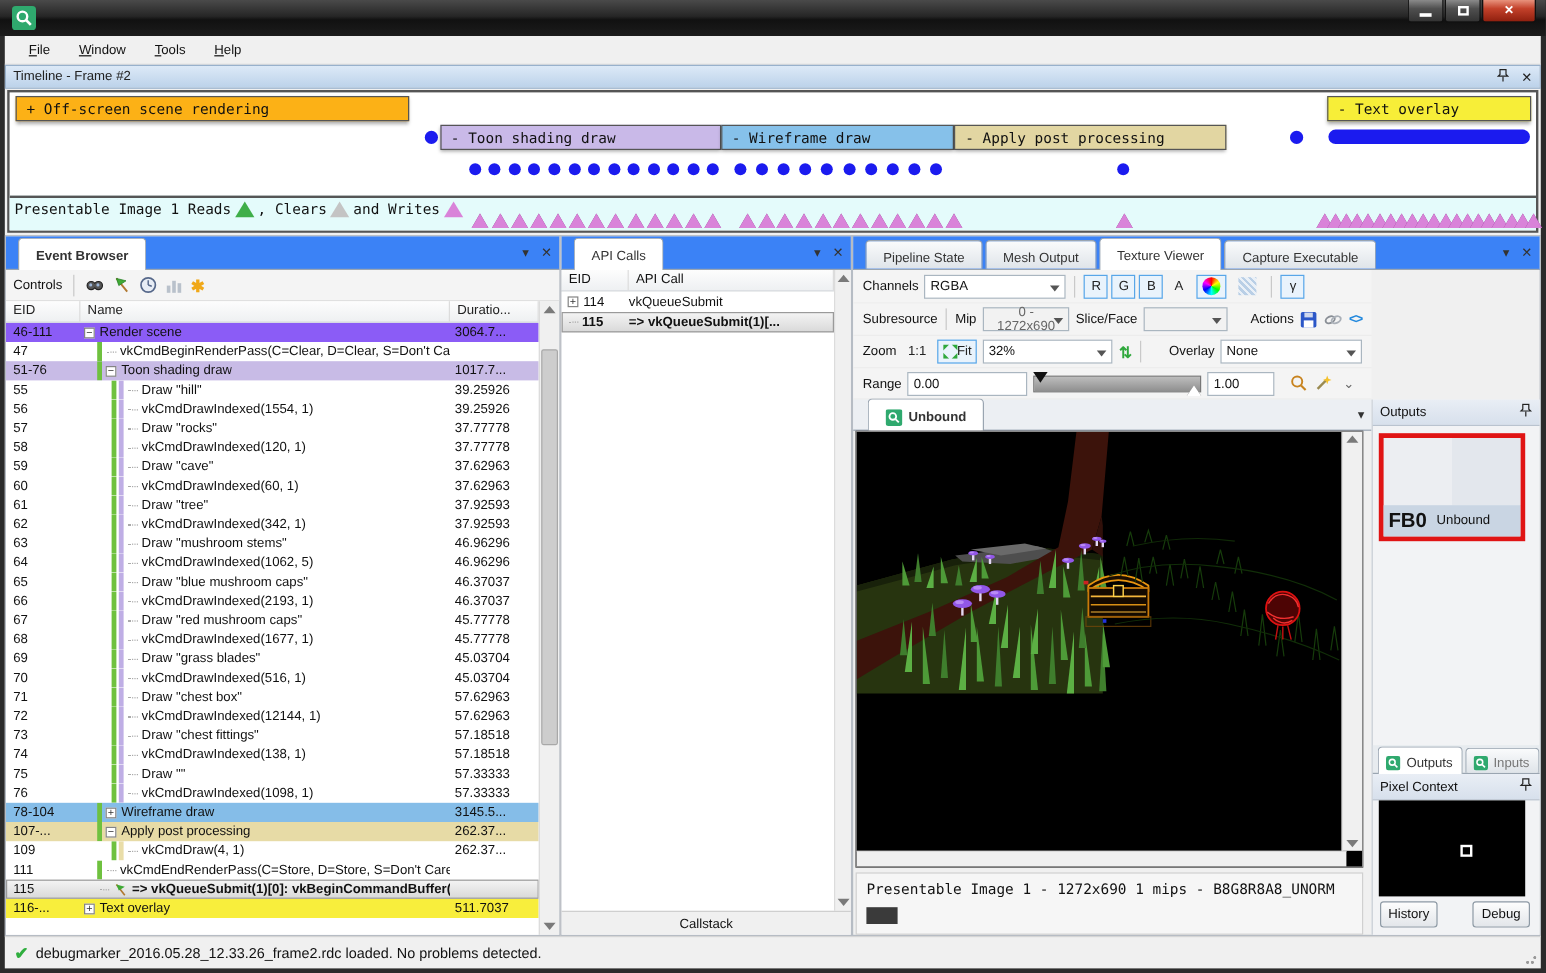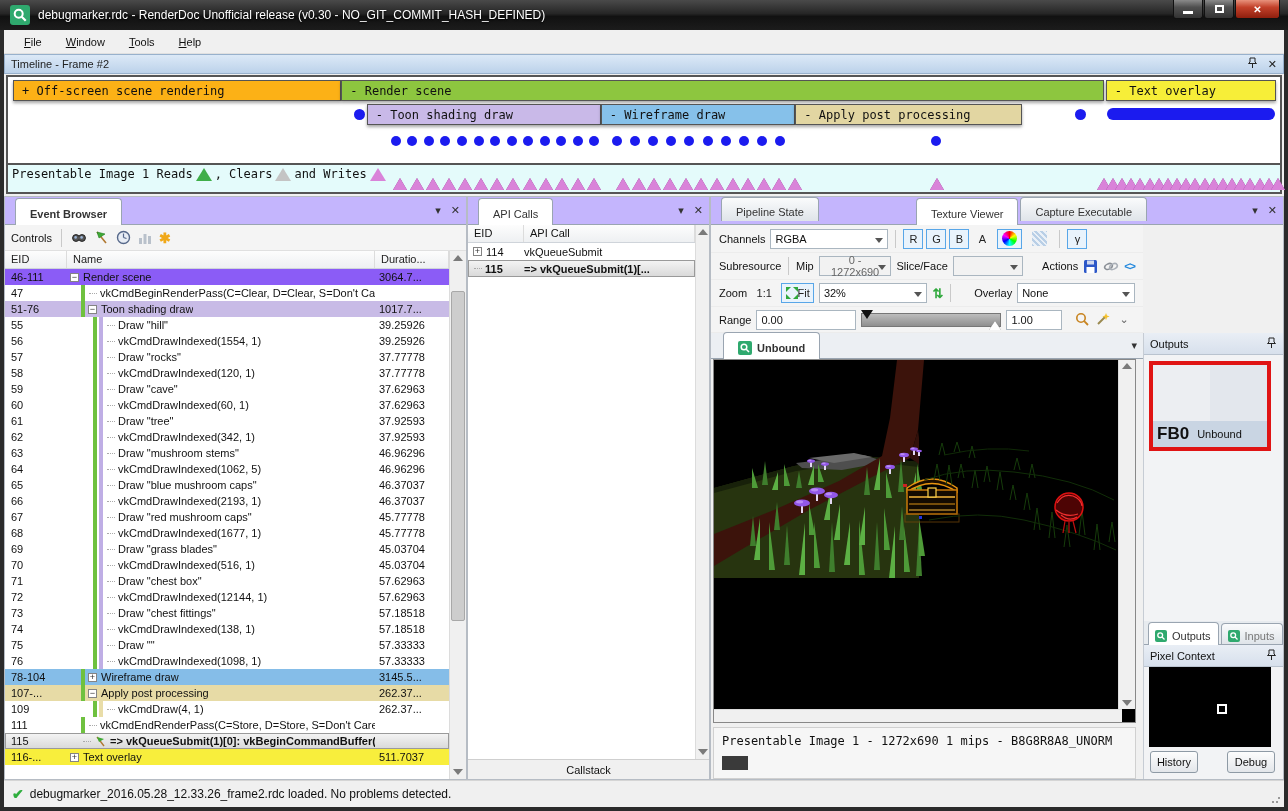--- a/index.html
+++ b/index.html
@@ -37,21 +37,21 @@
   .tl-pill{position:absolute;top:31px;height:12px;border-radius:6px;background:#1b1bef;}
   #tl-markers{position:absolute;left:0;right:0;bottom:0;height:29px;background:#e4fbfb;border-top:2px solid #555;}
   #tl-markers .label{position:absolute;left:4px;top:2px;font-family:"DejaVu Sans Mono",monospace;font-size:12px;display:flex;align-items:center;gap:3px;}
   .tri{width:0;height:0;border-left:8px solid transparent;border-right:8px solid transparent;display:inline-block;}
   .tri-green{border-bottom:13px solid #3fae49;}
   .tri-gray{border-bottom:13px solid #c4c4c4;}
   .tri-pink{border-bottom:13px solid #d983d9;}
   .mark{position:absolute;bottom:2px;width:0;height:0;border-left:7px solid transparent;border-right:7px solid transparent;border-bottom:12px solid #d983d9;filter:drop-shadow(0 0 .5px #803080);}
   
   .panel{position:absolute;top:196px;height:584px;background:#f0f0f0;border:1px solid #b6bcc4;}
-  .tabstrip{position:absolute;left:0;right:0;top:0;height:28px;background:#c4b5fd;border-bottom:1px solid #9aa5b1;display:flex;padding-left:10px;}
+  .tabstrip{position:absolute;left:0;right:0;top:0;height:28px;background:#3b82f6;border-bottom:1px solid #9aa5b1;display:flex;align-items:flex-end;padding-left:10px;}
   .tab{height:24px;padding:4px 14px 0 14px;border:1px solid #9aa5b1;border-bottom:none;border-radius:4px 4px 0 0;
     background:linear-gradient(#fafbfc,#dfe4e9);margin-right:2px;color:#333;display:flex;gap:5px;align-items:center;}
   .tab.active{background:#fff;height:27px;font-weight:bold;position:relative;top:1px;}
   .tabctl{position:absolute;right:6px;top:7px;display:flex;gap:10px;color:#333;font-size:11px;}
   .hdrbar{background:linear-gradient(#e9eef5,#d3deea);display:flex;align-items:center;padding:0 6px;color:#222;}
   
   #eb-panel{left:4px;width:463px;}
   #eb-toolbar{position:absolute;left:0;right:0;top:28px;height:26px;background:#f4f4f4;display:flex;align-items:center;padding:0 6px;gap:7px;border-bottom:1px solid #e0e0e0;}
   .vsep{width:1px;height:18px;background:#c9c9c9;margin:0 2px;}
   #eb-colhdr{position:absolute;left:0;right:17px;top:54px;height:18px;background:linear-gradient(#fdfdfd,#eef0f2);border-bottom:1px solid #cfd4da;display:flex;font-size:11px;color:#222;}
@@ -131,21 +131,20 @@
 <div id="win">
 
   <div id="titlebar">
     <span class="logo icon">
       <svg width="20" height="20">
           <rect width="20" height="20" rx="3" fill="#2fa96e"></rect>
           <circle cx="8.7" cy="8.7" r="4" fill="none" stroke="#fff" stroke-width="2"></circle>
           <line x1="11.7" y1="11.7" x2="15.7" y2="15.7" stroke="#fff" stroke-width="2.2"></line>
         </svg>
     </span>
-    <span id="title-text">debugmarker.rdc - RenderDoc Unofficial release (v0.30 - NO_GIT_COMMIT_HASH_DEFINED)</span>
     <div id="winbtns">
       <div class="wbtn">
           <span class="minbar"></span>
         </div>
       <div class="wbtn">
           <span class="maxbox"></span>
         </div>
       <div class="wbtn close">
           <span>✕</span>
         </div>
@@ -165,21 +164,20 @@
       <span class="sp"></span>
       <span class="pin"><svg width="11" height="12">
             <path d="M3,1 h5 v4 l1.5,1.5 h-8 l1.5,-1.5 z" fill="none" stroke="#222"></path>
             <line x1="5.5" y1="7" x2="5.5" y2="11" stroke="#222"></line>
           </svg></span>
       <span style="margin-left:10px">✕</span>
     </div>
     <div id="tl-content">
       <div id="tl-rows">
           <div class="tl-bar r1" style="left: 0.4%; width: 25.8%; background: rgb(252, 177, 22);">+ Off-screen scene rendering</div>
-          <div class="tl-bar r1" style="left: 26.2%; width: 60%; background: rgb(141, 198, 63);">- Render scene</div>
           <div class="tl-bar r1" style="left: 86.3%; width: 13.4%; background: rgb(247, 238, 56);">- Text overlay</div>
           <span class="tl-dot" style="left: 27.2%;"></span>
           <div class="tl-bar r2" style="left: 28.2%; width: 18.4%; background: rgb(201, 185, 232);">- Toon shading draw</div>
           <div class="tl-bar r2" style="left: 46.6%; width: 15.3%; background: rgb(134, 193, 234);">- Wireframe draw</div>
           <div class="tl-bar r2" style="left: 61.9%; width: 17.8%; background: rgb(226, 214, 162);">- Apply post processing</div>
           <span class="tl-dot" style="left: 83.9%;"></span>
           <div class="tl-pill" style="left: 86.4%; width: 13.2%;"></div>
           <span class="tl-dot2" style="left: 30.1%;"></span>
           <span class="tl-dot2" style="left: 31.4%;"></span>
           <span class="tl-dot2" style="left: 32.7%;"></span>

